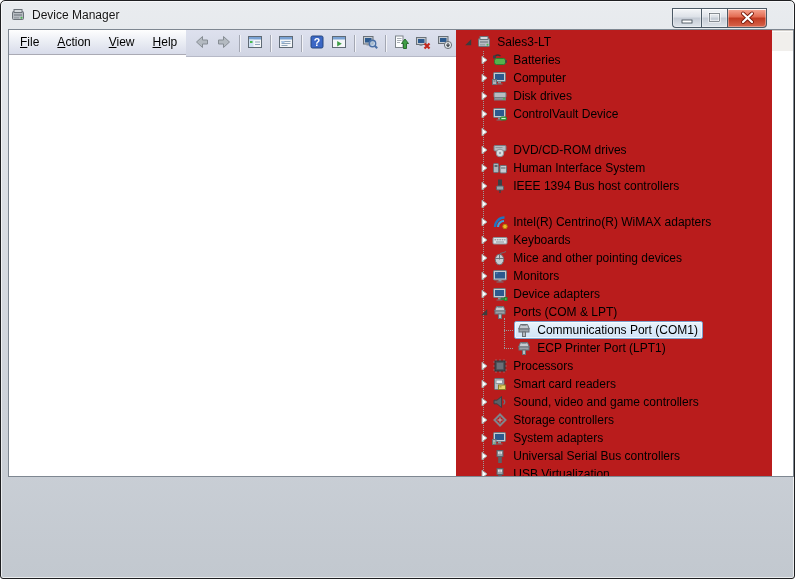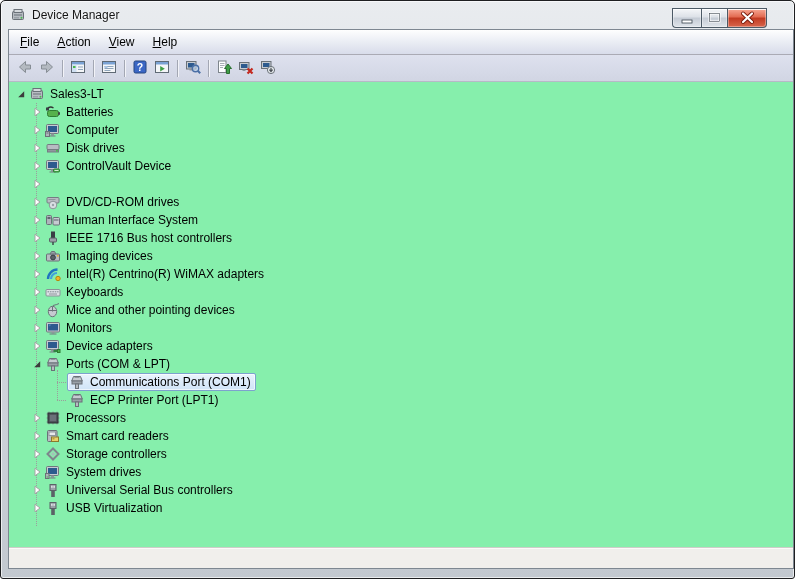--- a/index.html
+++ b/index.html
@@ -29,41 +29,41 @@
   .winbtn.minimize{width:29px;border-right-width:0;border-radius:0 0 0 4px;}
   .winbtn.maximize{width:27px;border-radius:0;}
   .winbtn.close{
     width:39px;border-left-width:0;border-radius:0 0 4px 0;
     background:linear-gradient(180deg,#F7A894 0%,#E2694F 45%,#C13A21 50%,#D8654C 100%);
   }
   .winbtn svg{display:block;}
 
   
   .client{
-    position:absolute;left:7px;right:0;top:28px;height:540px;
+    position:absolute;left:7px;right:0;top:28px;height:448px;
     border:1px solid #7E8791;background:#fff;
-    display:flex;flex-direction:column;
+    display:flex;flex-direction:row;
   }
   .menubar{
     height:25px;flex:0 0 25px;display:flex;align-items:stretch;
     background:linear-gradient(180deg,#FEFEFE 0%,#F0F2F7 35%,#D8DCEA 100%);
     border-bottom:1px solid #AAAAB4;padding-left:2px;
   }
   .menu-item{line-height:24px;padding:0 9px;color:#000;cursor:default;}
   .menu-item u{text-decoration:underline;}
 
   .toolbar{
     height:27px;flex:0 0 27px;display:flex;align-items:center;
     background:linear-gradient(180deg,#DEE1EE 0%,#D6DAE8 60%,#D1D5E3 100%);
     border-bottom:1px solid #B6B9C7;padding-left:5px;
   }
   .tb-btn{width:22px;height:22px;display:flex;align-items:center;justify-content:center;border:1px solid transparent;border-radius:2px;}
   .tb-sep{width:1px;height:17px;background:#A3A7B3;box-shadow:1px 0 0 #F2F3F8;margin:0 4px;}
 
-  .tree-area{flex:1 1 auto;position:relative;background:#86efac;overflow:hidden;}
+  .tree-area{flex:1 1 auto;position:relative;background:#b91c1c;overflow:hidden;}
   .tree{position:relative;padding-top:3px;}
   .row{height:18px;display:flex;align-items:center;white-space:nowrap;position:relative;z-index:1;}
   .indent{flex:0 0 auto;height:1px;}
   .twisty{flex:0 0 12px;width:12px;height:18px;display:flex;align-items:center;justify-content:center;}
   .node{display:flex;align-items:center;border:1px solid transparent;border-radius:2px;padding:0 3px 0 1px;height:18px;}
   .node .icon{width:16px;height:16px;margin-right:4px;flex:0 0 16px;}
   .node .icon svg{display:block;}
   .node.selected{
     border-color:#7DA2CE;
     background:linear-gradient(180deg,#EBF4FC 0%,#DCEBFA 50%,#D1E4F7 100%);
@@ -361,40 +361,29 @@
               </svg>
             </span>
             <span class="node">
               <span class="icon">
                 <svg width="16" height="16" viewBox="0 0 16 16">
                   <rect x="6" y="1.5" width="4" height="6.5" fill="#3A3F45"></rect>
                   <rect x="4.5" y="8" width="7" height="4" rx="1" fill="#9AA1A8" stroke="#5B6167"></rect>
                   <path d="M8 12 v3" stroke="#3A3F45" stroke-width="1.4"></path>
                 </svg>
               </span>
-              <span class="label">IEEE 1716 Bus host controllers</span>
-            </span>
-          </div>
-          <div class="row">
-            <span class="indent" style="width: 22px;"></span>
-            <span class="twisty">
-              <svg width="10" height="10" viewBox="0 0 10 10">
-                <path d="M3 1.2 L8 5 L3 8.8 Z" fill="#FFFFFF" stroke="#A5A5A5"></path>
-              </svg>
-            </span>
-            <span class="node">
-              <span class="icon">
-                <svg width="16" height="16" viewBox="0 0 16 16">
-                  <rect x="1.5" y="6" width="13" height="7" rx="1" fill="#B7BCC2" stroke="#6A7178"></rect>
-                  <path d="M5 6 L6.5 3.5 h3 L11 6 Z" fill="#9AA1A8" stroke="#6A7178"></path>
-                  <circle cx="8" cy="9.5" r="2.4" fill="#5B6167" stroke="#3A3F45"></circle>
-                  <rect x="12" y="7" width="1.6" height="1.6" fill="#F0B429"></rect>
-                </svg>
-              </span>
-              <span class="label">Imaging devices</span>
+              <span class="label">IEEE 1394 Bus host controllers</span>
+            </span>
+          </div>
+          <div class="row">
+            <span class="indent" style="width: 22px;"></span>
+            <span class="twisty">
+              <svg width="10" height="10" viewBox="0 0 10 10">
+                <path d="M3 1.2 L8 5 L3 8.8 Z" fill="#FFFFFF" stroke="#A5A5A5"></path>
+              </svg>
             </span>
           </div>
           <div class="row">
             <span class="indent" style="width: 22px;"></span>
             <span class="twisty">
               <svg width="10" height="10" viewBox="0 0 10 10">
                 <path d="M3 1.2 L8 5 L3 8.8 Z" fill="#FFFFFF" stroke="#A5A5A5"></path>
               </svg>
             </span>
             <span class="node">
@@ -582,20 +571,37 @@
           <div class="row">
             <span class="indent" style="width: 22px;"></span>
             <span class="twisty">
               <svg width="10" height="10" viewBox="0 0 10 10">
                 <path d="M3 1.2 L8 5 L3 8.8 Z" fill="#FFFFFF" stroke="#A5A5A5"></path>
               </svg>
             </span>
             <span class="node">
               <span class="icon">
                 <svg width="16" height="16" viewBox="0 0 16 16">
+                  <path d="M2 6.2 h3 L9.5 2.5 v11 L5 9.8 H2 Z" fill="#5B6167" stroke="#3A3F45"></path>
+                  <path d="M11.5 5.5 q2.5 2.5 0 5" stroke="#6A7178" stroke-width="1.3" fill="none"></path>
+                </svg>
+              </span>
+              <span class="label">Sound, video and game controllers</span>
+            </span>
+          </div>
+          <div class="row">
+            <span class="indent" style="width: 22px;"></span>
+            <span class="twisty">
+              <svg width="10" height="10" viewBox="0 0 10 10">
+                <path d="M3 1.2 L8 5 L3 8.8 Z" fill="#FFFFFF" stroke="#A5A5A5"></path>
+              </svg>
+            </span>
+            <span class="node">
+              <span class="icon">
+                <svg width="16" height="16" viewBox="0 0 16 16">
                   <path d="M2.5 8 L8 2.5 L13.5 8 L8 13.5 Z" fill="none" stroke="#7E858C" stroke-width="2"></path>
                   <path d="M8 5.5 v5 M5.5 8 h5" stroke="#AEB4BB"></path>
                 </svg>
               </span>
               <span class="label">Storage controllers</span>
             </span>
           </div>
           <div class="row">
             <span class="indent" style="width: 22px;"></span>
             <span class="twisty">
@@ -607,21 +613,21 @@
               <span class="icon">
                 <svg width="16" height="16" viewBox="0 0 16 16">
                   <rect x="1.5" y="2.5" width="12" height="9" rx="1" fill="#C6CBD1" stroke="#70777E"></rect>
                   <rect x="3" y="4" width="9" height="6" fill="#2D5A8E"></rect>
                   <rect x="6" y="11.5" width="3" height="2" fill="#8E959C"></rect>
                   <rect x="4.5" y="13.5" width="6" height="1" fill="#70777E"></rect>
                   <rect x="0.5" y="9.5" width="3.5" height="5" fill="#AEB4BB" stroke="#6A7178"></rect>
                   <circle cx="2.2" cy="13" r="0.7" fill="#49B84F"></circle>
                 </svg>
               </span>
-              <span class="label">System drives</span>
+              <span class="label">System adapters</span>
             </span>
           </div>
           <div class="row">
             <span class="indent" style="width: 22px;"></span>
             <span class="twisty">
               <svg width="10" height="10" viewBox="0 0 10 10">
                 <path d="M3 1.2 L8 5 L3 8.8 Z" fill="#FFFFFF" stroke="#A5A5A5"></path>
               </svg>
             </span>
             <span class="node">

